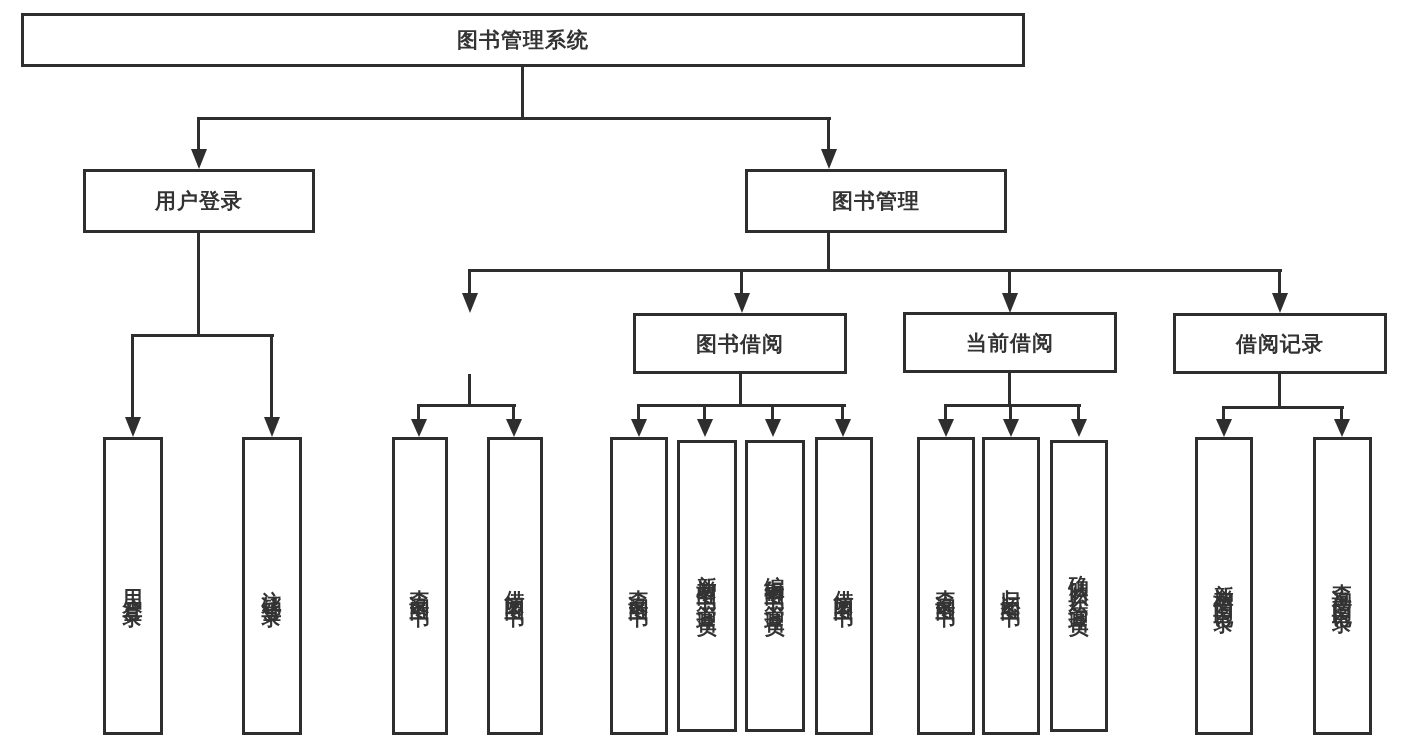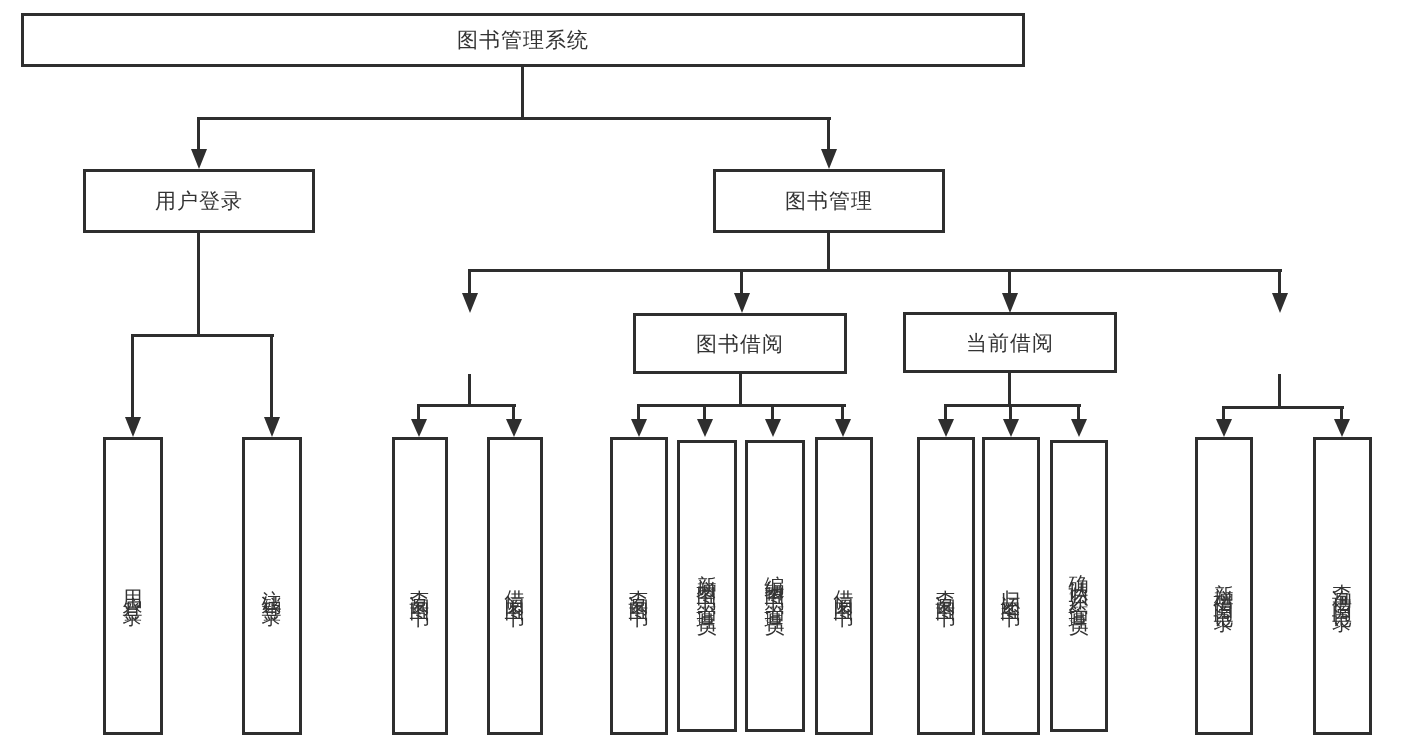--- a/index.html
+++ b/index.html
@@ -3,21 +3,21 @@
 <meta charset="utf-8">
 <style>
   :root{
     --line:#2e2e2e;
     --text:#333333;
     --wm:#9b9b9b;
     --bg:#ffffff;
   }
   html,body{margin:0;padding:0;background:var(--bg);}
   body{font-family:"Liberation Sans",sans-serif;color:var(--text);}
-  .canvas{position:relative;width:1405px;height:747px;background:var(--bg);overflow:hidden;}
+  .canvas{position:relative;width:1405px;height:747px;background:var(--bg);overflow:hidden;font-weight:bold;}
 
   
   .box{
     position:absolute;
     background:#ffffff;
     border:3px solid var(--line);
     box-sizing:border-box;
     display:flex;align-items:center;justify-content:center;
     font-size:21px;color:var(--text);
     letter-spacing:1px;
@@ -55,29 +55,32 @@
 
 <div class="canvas">
 
   <div class="box" style="left:21px;top:13px;width:1004px;height:54px">
     <span>图书管理系统</span>
   </div>
 
   <div class="box" style="left:83px;top:169px;width:232px;height:64px">
     <span>用户登录</span>
   </div>
-  <div class="box" style="left:713px;top:169px;width:232px;height:64px">
+  <div class="box" style="left:745px;top:169px;width:262px;height:64px">
     <span>图书管理</span>
   </div>
 
   <div class="box" style="left:903px;top:312px;width:214px;height:61px">
     <span>当前借阅</span>
   </div>
   <div class="box" style="left:633px;top:313px;width:214px;height:61px">
     <span>图书借阅</span>
+  </div>
+  <div class="box" style="left:1173px;top:313px;width:214px;height:61px">
+    <span>借阅记录</span>
   </div>
 
   <div class="box leaf" style="left:103px;top:437px;width:60px;height:298px">
     <span class="vtxt">用户登录</span>
   </div>
   <div class="box leaf" style="left:242px;top:437px;width:60px;height:298px">
     <span class="vtxt">注销登录</span>
   </div>
 
   <div class="box leaf" style="left:392px;top:437px;width:56px;height:298px">

